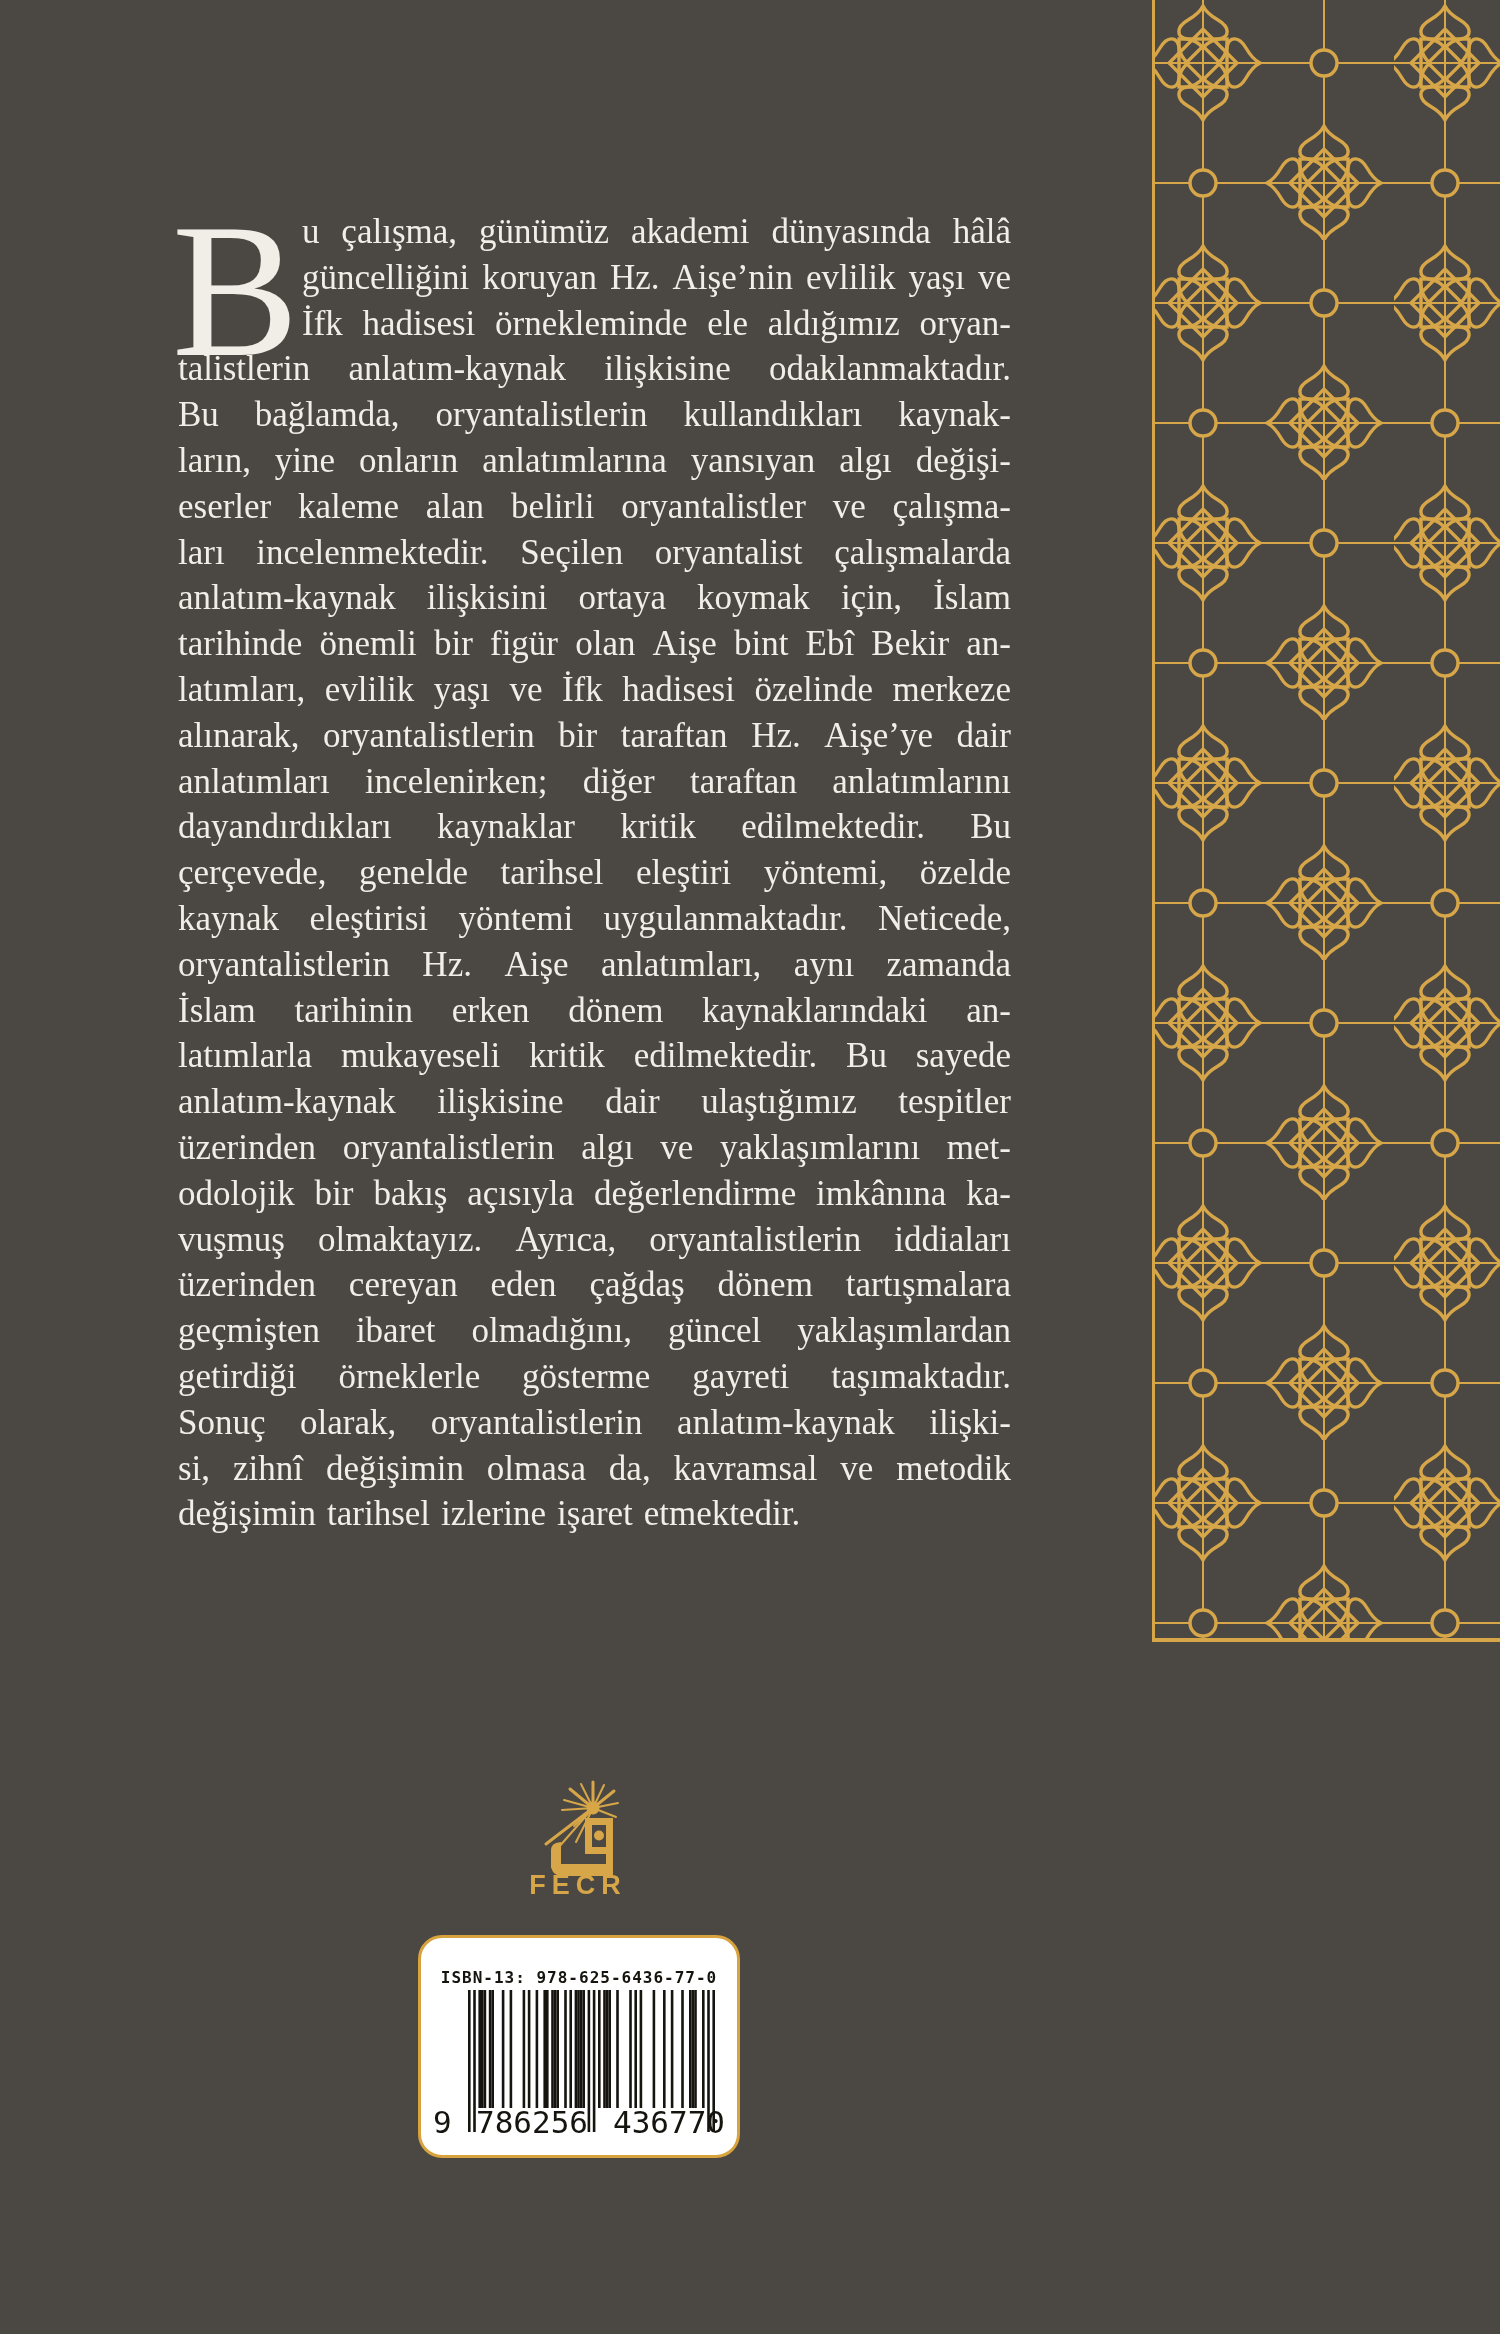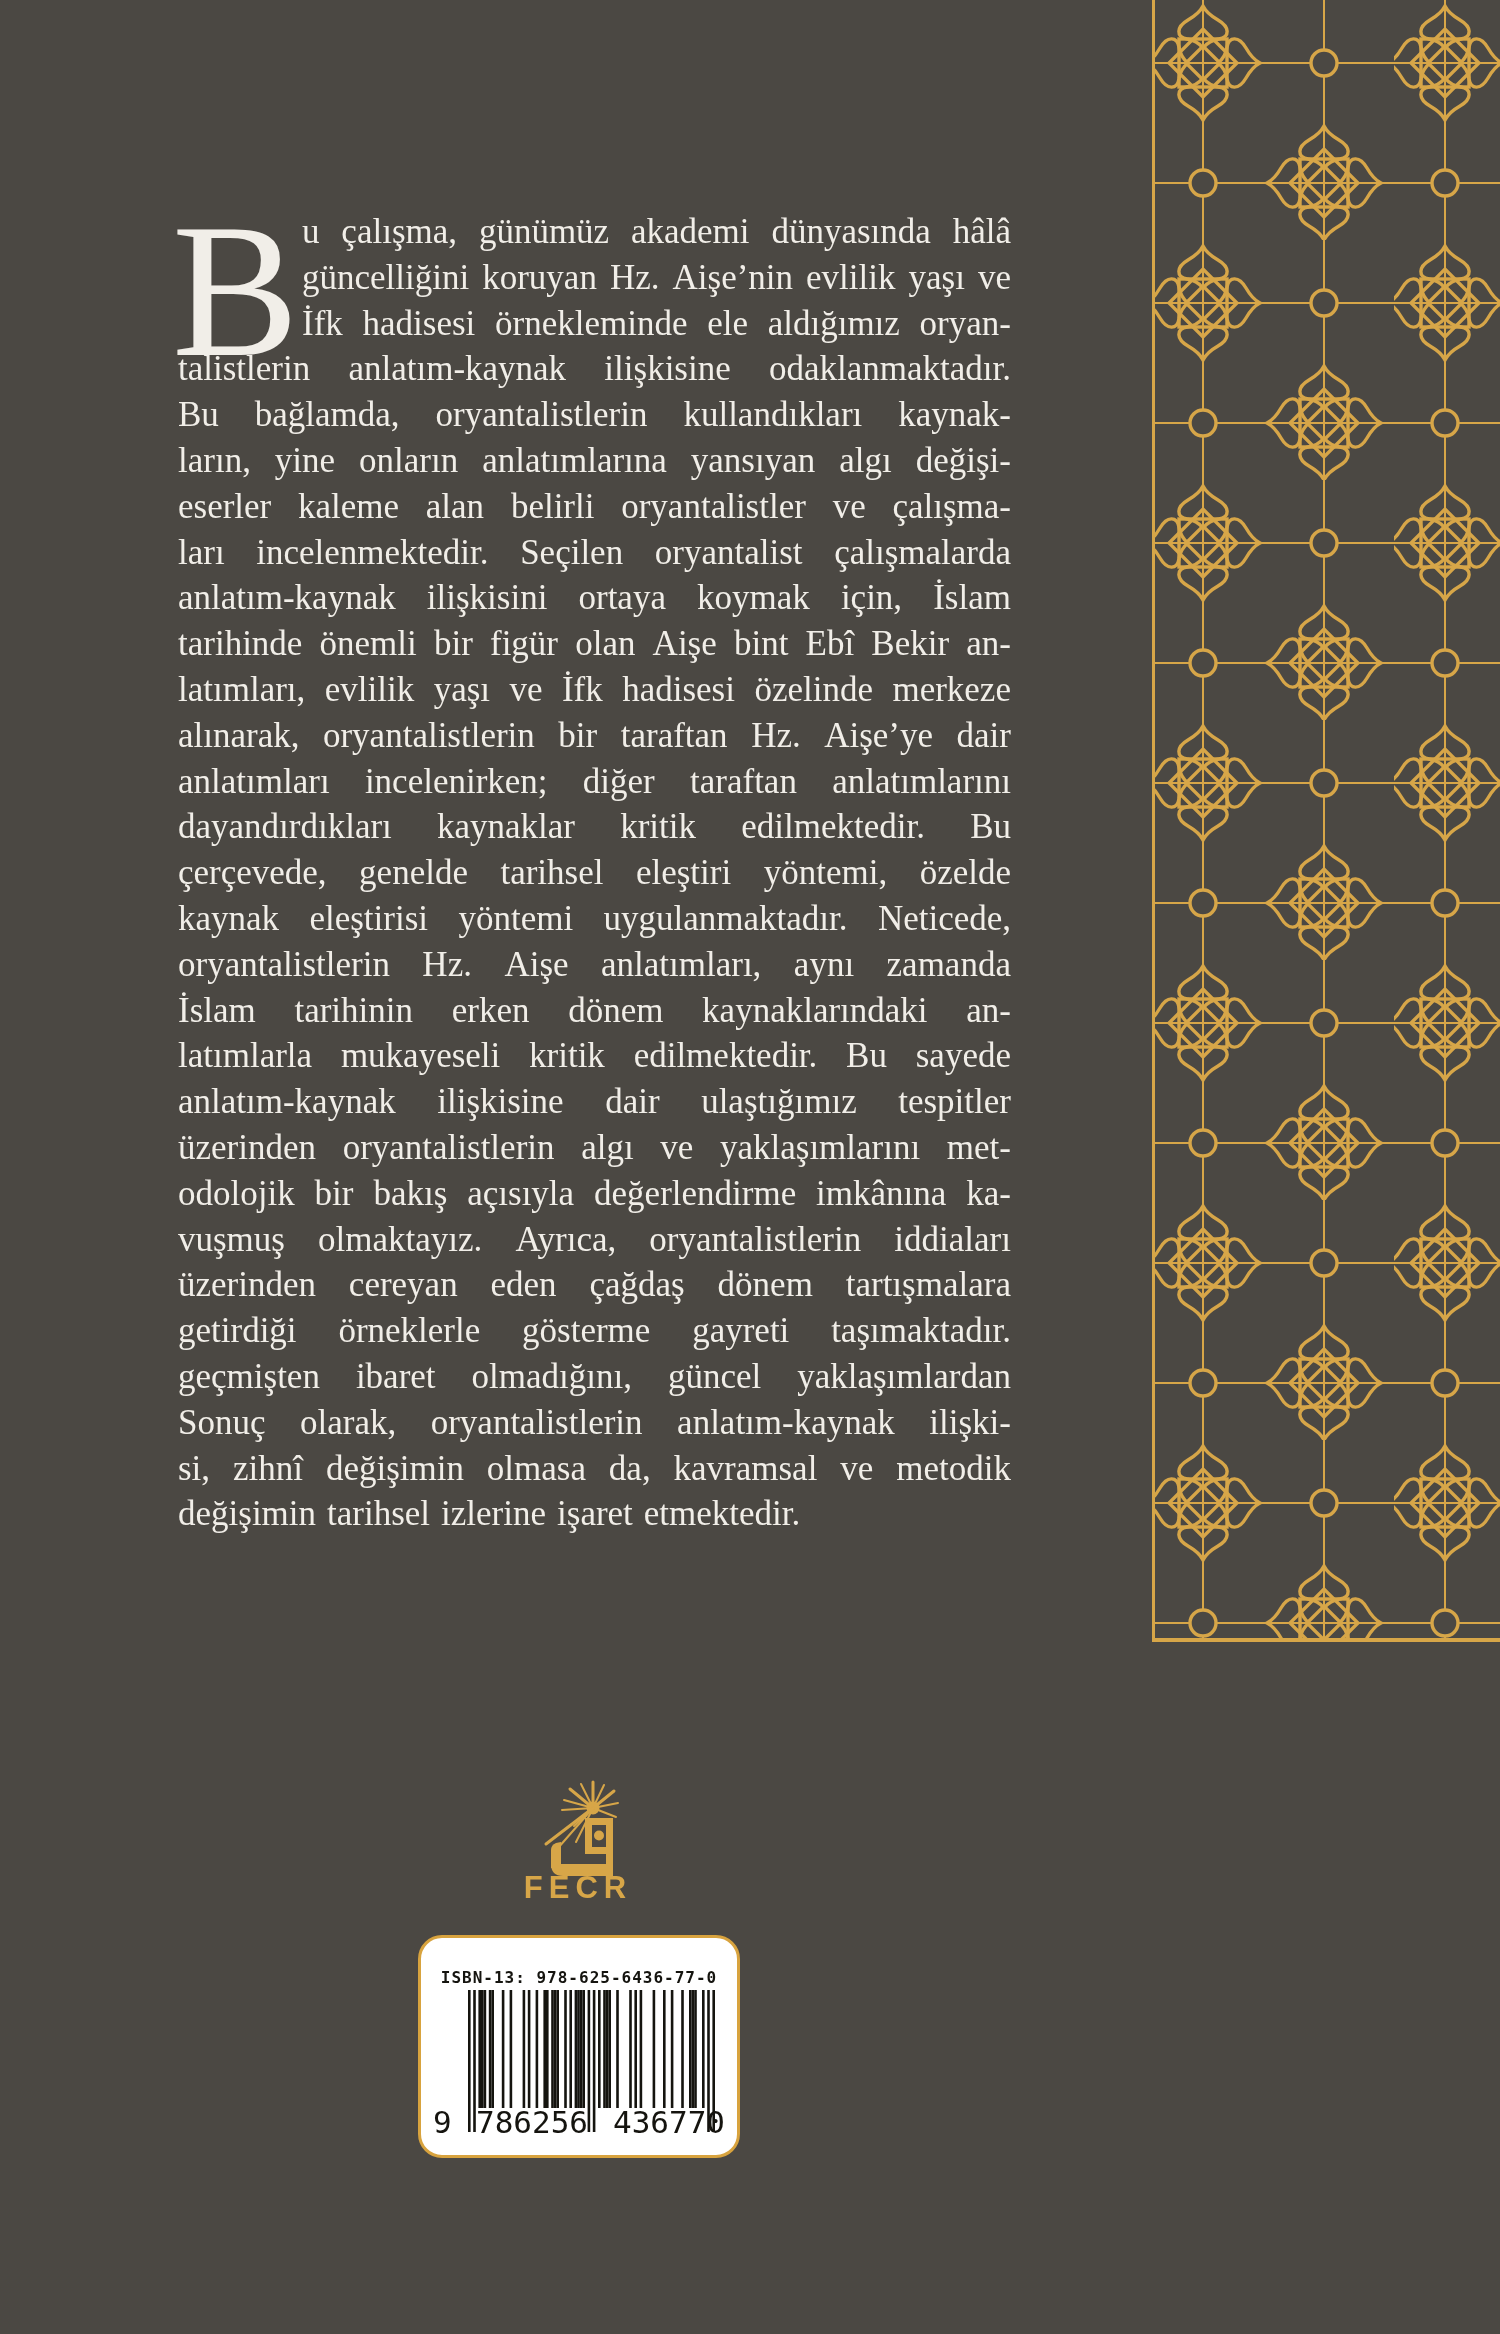--- a/index.html
+++ b/index.html
@@ -26,21 +26,21 @@
   .line.short{justify-content:flex-start;gap:11px;}
   .dropcap{position:absolute;left:172px;top:196px;font-size:190px;line-height:1;
            color:var(--text);font-family:"Liberation Serif",serif;}
 
   
   .logo{position:absolute;left:518px;top:1776px;width:120px;height:104px;}
   .logo .solid{fill:var(--gold);}
   .logo .ray{stroke:var(--gold);stroke-width:2px;stroke-linecap:round;}
   .logo .ray.heavy{stroke-width:3px;}
   .logo-word{position:absolute;left:478px;top:1870px;width:200px;text-align:center;
-             font-family:"Liberation Sans",sans-serif;font-weight:bold;font-size:31px;
+             font-family:"Liberation Sans",sans-serif;font-weight:bold;font-size:27px;
              letter-spacing:6px;color:var(--gold);}
 
   
   .bc-box{position:absolute;left:418px;top:1935px;width:322px;height:223px;background:#ffffff;
           border:3px solid #d8a33e;border-radius:24px;box-sizing:border-box;}
   .bc-isbn{position:absolute;left:0;top:30px;width:100%;text-align:center;
            font-family:"DejaVu Sans Mono",monospace;font-weight:bold;font-size:16px;
            letter-spacing:1px;color:#15140f;}
   .bc-svg{position:absolute;left:44px;top:52px;}
   .bc-num{position:absolute;font-family:"DejaVu Sans Mono",monospace;font-size:31px;
@@ -279,32 +279,32 @@
       </div>
       <div class="line">
         <span>üzerinden</span>
         <span>cereyan</span>
         <span>eden</span>
         <span>çağdaş</span>
         <span>dönem</span>
         <span>tartışmalara</span>
       </div>
       <div class="line">
+        <span>geçmişten</span>
+        <span>ibaret</span>
+        <span>olmadığını,</span>
+        <span>güncel</span>
+        <span>yaklaşımlardan</span>
+      </div>
+      <div class="line">
         <span>getirdiği</span>
         <span>örneklerle</span>
         <span>gösterme</span>
         <span>gayreti</span>
         <span>taşımaktadır.</span>
-      </div>
-      <div class="line">
-        <span>geçmişten</span>
-        <span>ibaret</span>
-        <span>olmadığını,</span>
-        <span>güncel</span>
-        <span>yaklaşımlardan</span>
       </div>
       <div class="line">
         <span>Sonuç</span>
         <span>olarak,</span>
         <span>oryantalistlerin</span>
         <span>anlatım-kaynak</span>
         <span>ilişki-</span>
       </div>
       <div class="line">
         <span>si,</span>

